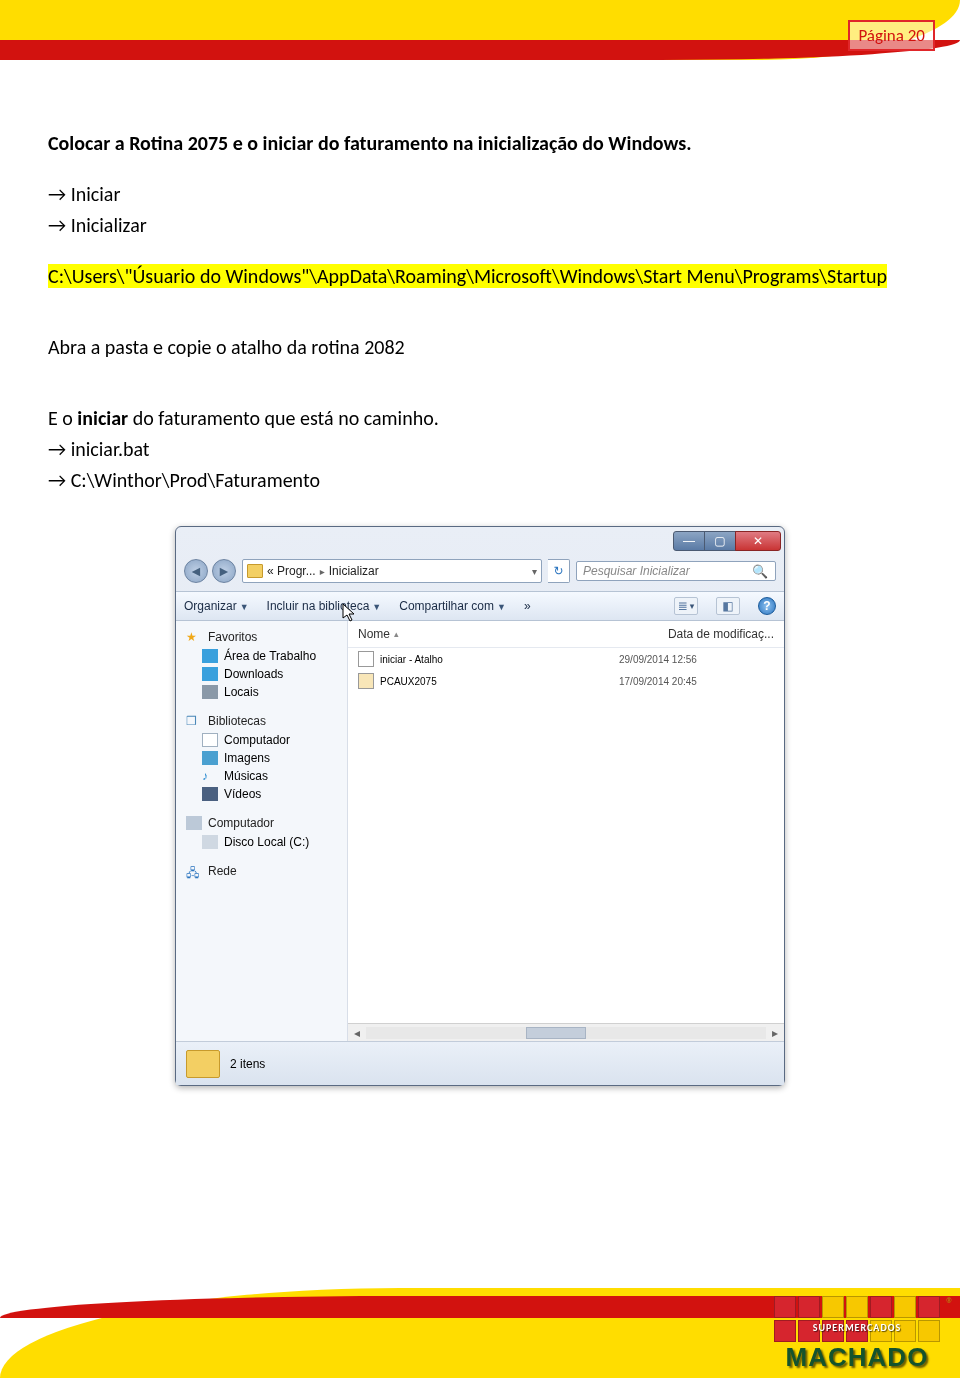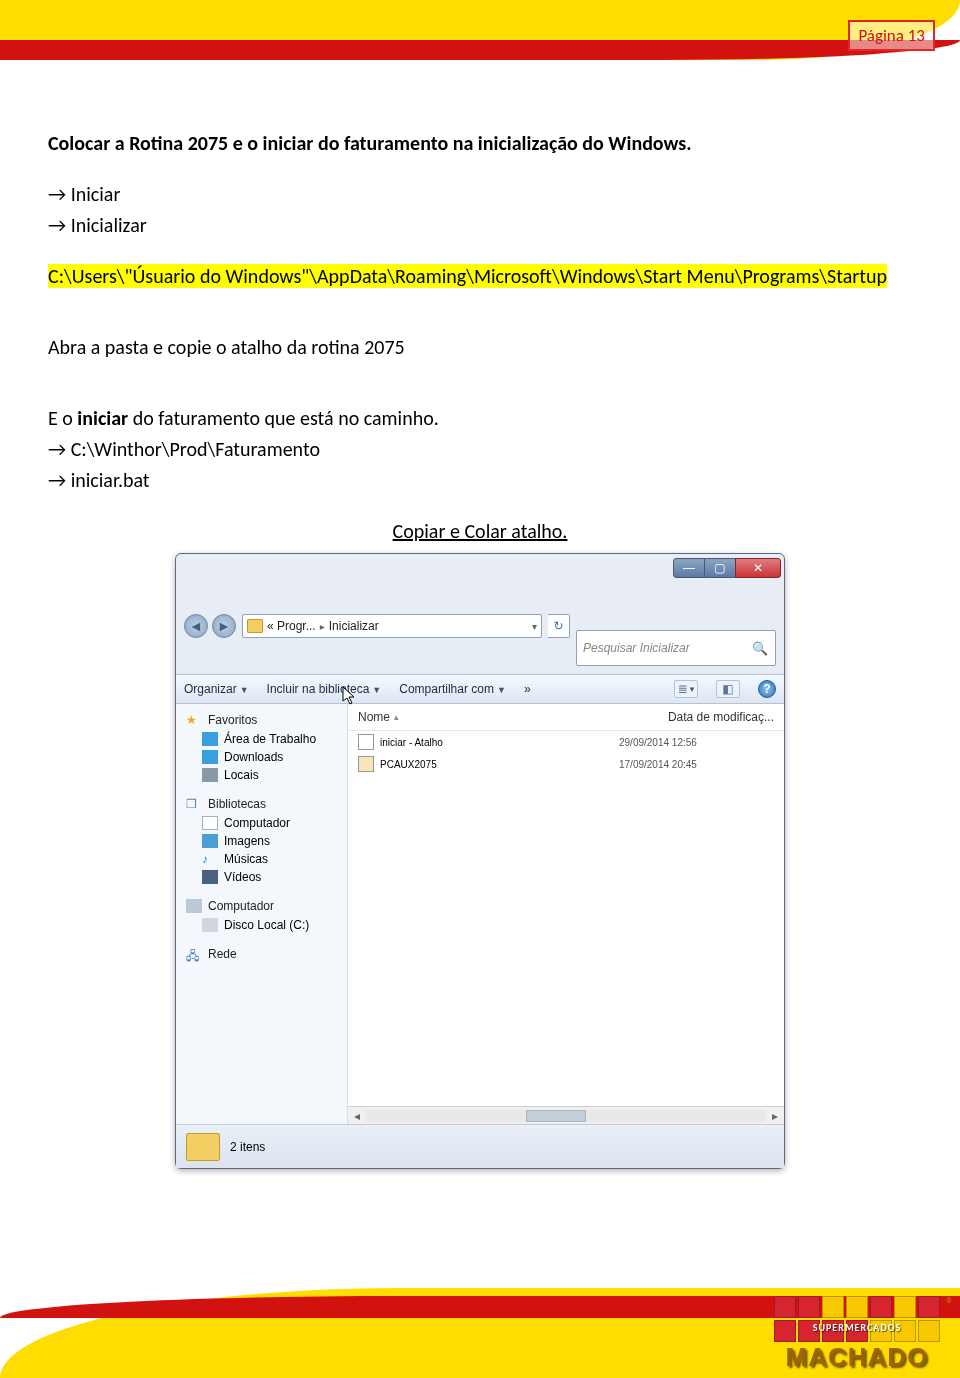--- a/index.html
+++ b/index.html
@@ -26,21 +26,21 @@
   .tb-min { background: linear-gradient(#8ca5c4,#5a7aa5); border-top-left-radius:3px; border-bottom-left-radius:3px;}
   .tb-max { background: linear-gradient(#8ca5c4,#5a7aa5);}
   .tb-close { background: linear-gradient(#e07b83,#c93434); border: 1px solid #8a2525; width:46px; border-top-right-radius:3px; border-bottom-right-radius:3px;}
   .nav-bar { display:flex; align-items:center; gap:6px; padding: 4px 8px 8px 8px;}
   .nav-btn { width:24px; height:24px; border-radius:50%; background: radial-gradient(#bfd0e6,#8aa4c4); border:1px solid #6d84a2; display:flex; align-items:center; justify-content:center; color:#44607e; font-size:14px;}
   .nav-btn + .nav-btn { margin-left:-2px;}
   .breadcrumb { flex:1; height:24px; background:#fff; border:1px solid #8fa3bc; border-radius:2px; display:flex; align-items:center; padding:0 4px; gap:4px; font-size:12px; color:#222;}
   .bc-icon { width:16px; height:14px; background:#f3cf63; border:1px solid #c79a2c; border-radius:1px;}
   .bc-chev { color:#666; font-size:10px;}
   .bc-refresh { width:22px; height:24px; border:1px solid #8fa3bc; border-left:0; background:#fff; border-radius:0 2px 2px 0; display:flex; align-items:center; justify-content:center; color:#2a74bf;}
-  .search-box { width:200px; height:36px; background:#fff; border:1px solid #8fa3bc; border-radius:2px; display:flex; align-items:center; padding:0 6px; color:#888; font-style:italic; gap:4px;margin-top:44px;}
+  .search-box { width:200px; height:20px; background:#fff; border:1px solid #8fa3bc; border-radius:2px; display:flex; align-items:center; padding:0 6px; color:#888; font-style:italic; gap:4px;}
   .search-box .mag { margin-left:auto; color:#2a74bf; font-style:normal; font-size:13px;}
   .toolbar { height:30px; background: linear-gradient(#f5f9ff,#dde6f2); border-top:1px solid #b6c3d4; border-bottom:1px solid #b6c3d4; display:flex; align-items:center; padding:0 8px; gap:18px; color:#1a2b45;}
   .toolbar .drop { font-size:9px; margin-left:3px; color:#3a5578;}
   .toolbar .spacer { flex:1;}
   .toolbar .tb-icon { width:24px; height:18px; border:1px solid #b6c3d4; background:#eef3f9; border-radius:2px; display:flex; align-items:center; justify-content:center; color:#5677a0;}
   .toolbar .help { width:18px;height:18px;border-radius:50%;background: radial-gradient(#8fc2f0,#2a74bf); color:#fff; display:flex;align-items:center;justify-content:center;font-weight:bold;border:1px solid #1a5a9a;}
   .body-row { display:flex; background:#fff; height: 420px;}
   .sidebar { width:172px; border-right:1px solid #d8dee8; background:#f4f7fb; padding:6px 0; overflow:hidden;}
   .side-group { margin-bottom:10px;}
   .side-head { display:flex; align-items:center; gap:6px; padding:3px 10px; font-size:12px; color:#222;}
@@ -77,53 +77,52 @@
   
   .banner-bottom { position: absolute; bottom: 0; left:0; right:0; height: 130px; }
   .banner-bottom .yellow { position:absolute; bottom:0; left:0; right:0; height:90px; background:#ffdd00; border-top-left-radius: 400px 90px;}
   .banner-bottom .red { position:absolute; bottom:60px; left:0; right:0; height:22px; background:#d2120f; border-top-left-radius: 400px 22px;}
   .logo { position:absolute; right:20px; bottom:8px; text-align:center; }
   .logo-grid { display:flex; gap:2px; margin-bottom:2px; justify-content:center;}
   .logo-col { display:flex; flex-direction:column; gap:2px;}
   .sq { width:22px; height:22px; border:1px solid rgba(0,0,0,.25);}
   .sq.r{background:#d6252e;} .sq.y{background:#f7c800;}
   .logo .super { font-size:10px; color:#fff; text-shadow:1px 1px 1px rgba(0,0,0,.6); letter-spacing:1px; font-weight:bold; position:absolute; bottom:36px; left:0; right:0;}
-  .logo .name { font-weight:900; font-family: Arial Black, Arial, sans-serif; color:#a16207; font-size:26px; text-shadow:2px 2px 2px rgba(0,0,0,.6); letter-spacing:1px; line-height:1;}
+  .logo .name { font-weight:900; font-family: Arial Black, Arial, sans-serif; color:#14532d; font-size:26px; text-shadow:2px 2px 2px rgba(0,0,0,.6); letter-spacing:1px; line-height:1;}
   .logo .reg { position:absolute; right:-14px; top:-2px; font-size:16px; color:#b5870e;}
   .cursor { position:absolute; width:14px; height:20px; color:#fff;}
 </style>
 </head>
 <body>
 
 <div class="page">
 
   <div class="banner-top">
     <div class="banner-yellow"></div>
     <div class="banner-red"></div>
-    <div class="page-num-box">Página 13</div>
+    <div class="page-num-box">Página 20</div>
   </div>
 
   <div class="content">
     <div class="spacer-sm"></div>
     <p class="bold">Colocar a Rotina 2075 e o iniciar do faturamento na inicialização do Windows.</p>
     <div class="spacer-sm"></div>
     <p>→ Iniciar</p>
     <p>→ Inicializar</p>
     <div class="spacer-sm"></div>
     <p><span class="highlight">C:\Users\"Úsuario do Windows"\AppData\Roaming\Microsoft\Windows\Start Menu\Programs\Startup</span></p>
     <div class="spacer-md"></div>
-    <p>Abra a pasta e copie o atalho da rotina 2075</p>
+    <p>Abra a pasta e copie o atalho da rotina 2082</p>
     <div class="spacer-md"></div>
     <p>
       <span>E o </span><span class="bold">iniciar</span><span> do faturamento que está no caminho.</span>
     </p>
+    <p>→ iniciar.bat</p>
     <p>→ C:\Winthor\Prod\Faturamento</p>
-    <p>→ iniciar.bat</p>
     <div class="spacer-sm"></div>
-    <p style="text-align:center;"><span class="underline">Copiar e Colar atalho.</span></p>
   </div>
 
   <div class="explorer-wrap">
     <div class="explorer">
       <div class="title-bar">
         <div class="tb-btn tb-min">—</div>
         <div class="tb-btn tb-max">▢</div>
         <div class="tb-btn tb-close">✕</div>
       </div>
       <div class="nav-bar">

